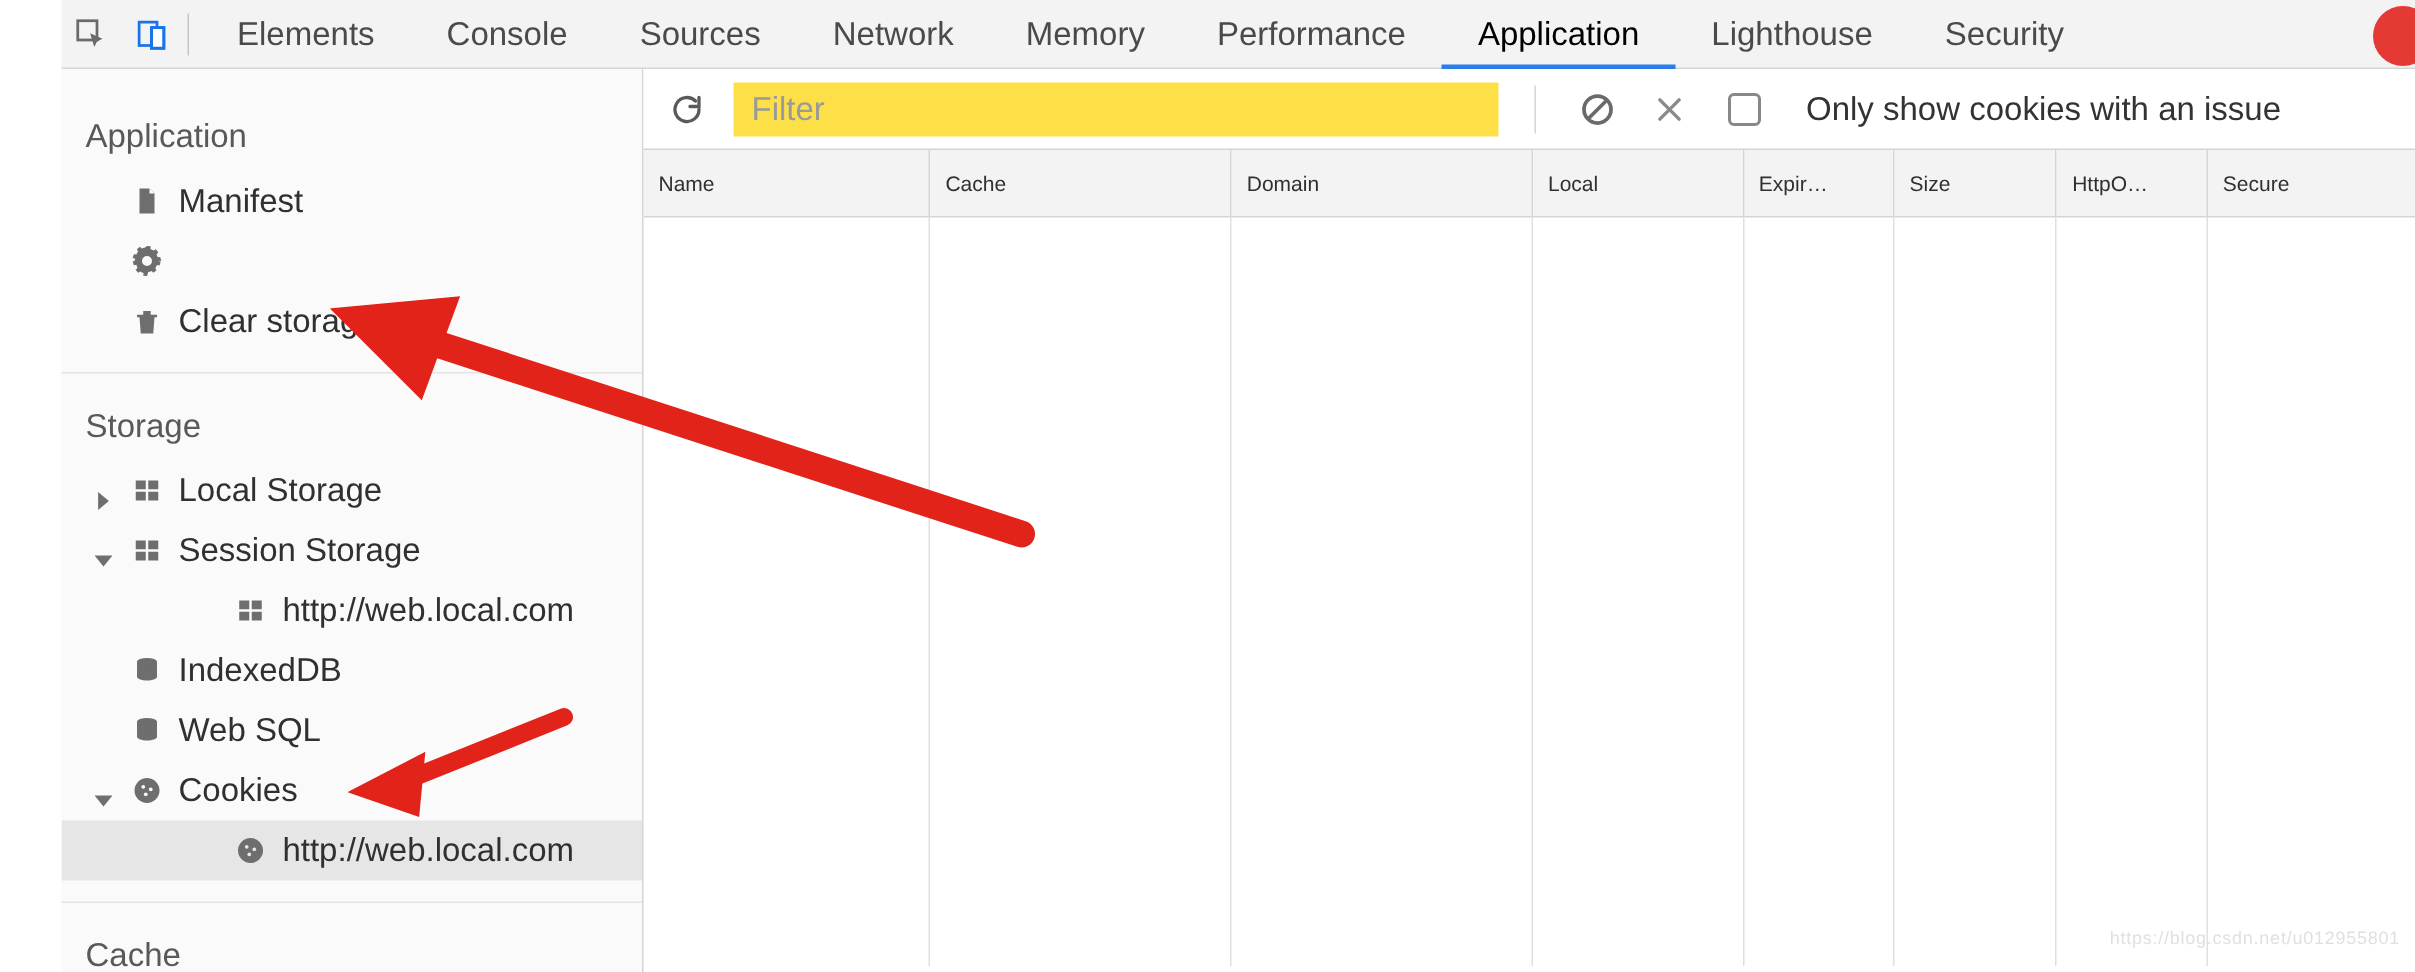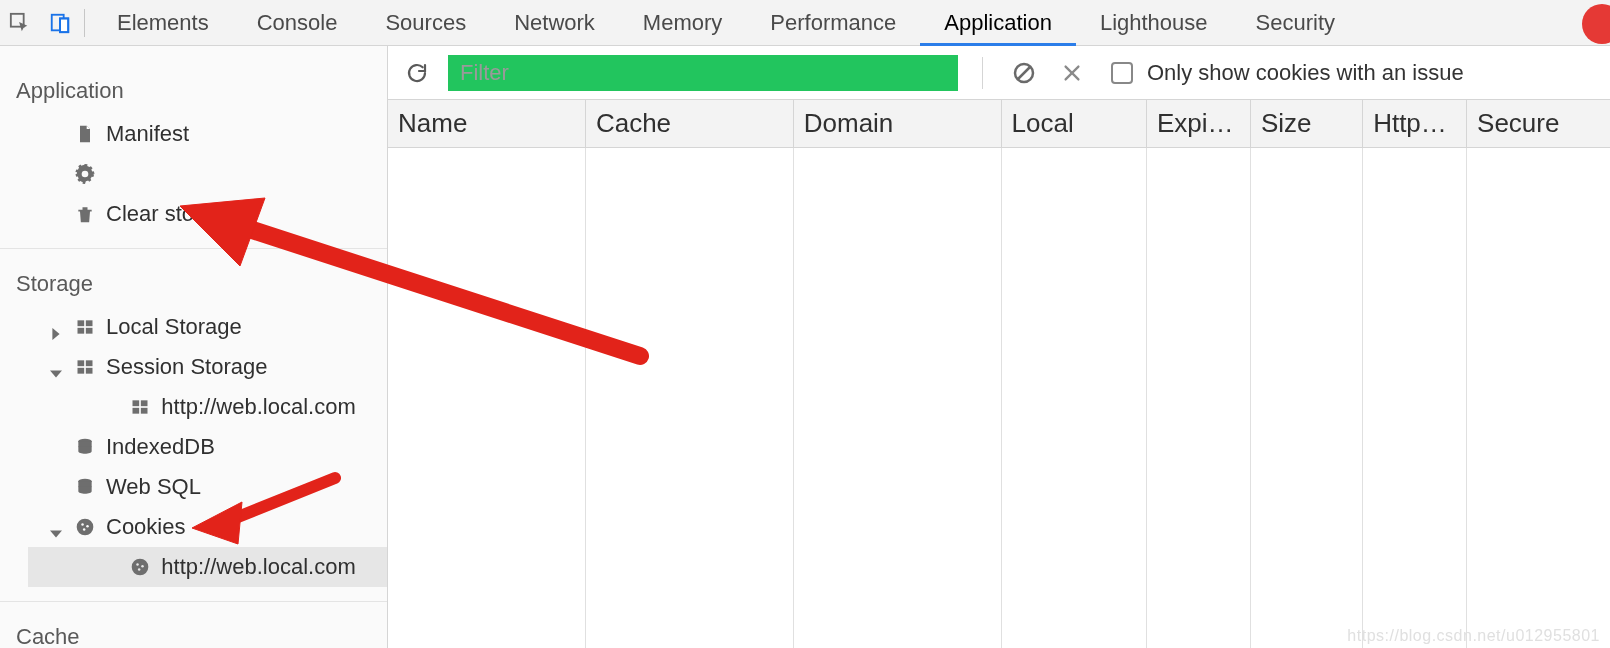--- a/index.html
+++ b/index.html
@@ -1,17 +1,17 @@
 <!DOCTYPE html>
 <html><head>
 <meta charset="utf-8">
 <style>
   * { box-sizing: border-box; margin: 0; padding: 0; }
   html, body { width: 1610px; height: 648px; overflow: hidden; font-family: "Helvetica Neue", Arial, sans-serif; color: #303030; background: #fff; }
-  .root { display: flex; flex-direction: column; width: 100%; height: 100%; }
+  .root { display: flex; flex-direction: column; width: 100%; height: 100%; padding-left: 41px; }
 
   
   .tabbar {
     display: flex;
     align-items: center;
     height: 46px;
     border-bottom: 1px solid #d5d5d5;
     background: #f3f3f3;
     font-size: 22px;
     color: #3a3a3a;
@@ -69,21 +69,20 @@
     padding: 8px 16px 10px 16px;
     color: #595959;
   }
   .side-item {
     display: flex;
     align-items: center;
     height: 40px;
     padding-left: 46px;
     gap: 10px;
     white-space: nowrap;
-    margin-left: 28px;
   }
   .side-item.tree1 { padding-left: 22px; }
   .side-item.tree2 { padding-left: 46px; }
   .side-item.tree3 { padding-left: 70px; justify-content: center; }
   .side-item.selected { background: #e6e6e6; }
   .tri {
     width: 14px; height: 14px; display: inline-block; flex-shrink:0;
   }
   .tri.closed svg, .tri.open svg { width: 12px; height: 12px; }
   .icon { width: 22px; height: 22px; display: inline-flex; align-items: center; justify-content: center; flex-shrink:0; color:#6e6e6e; }
@@ -101,39 +100,39 @@
     gap: 14px;
     font-size: 22px;
     background: #fff;
     flex-shrink: 0;
   }
   .toolbar .input {
     height: 36px;
     flex: 0 0 510px;
     padding: 4px 12px;
     border: none;
-    background: #22c55e;
+    background: #fde047;
     font-size: 22px;
     color: #333;
   }
   .toolbar .input::placeholder { color: #9a9a9a; }
   .v-sep { width: 1px; height: 32px; background: #d5d5d5; margin: 0 10px; }
   .toolbtn { width: 34px; height: 34px; display: flex; align-items: center; justify-content: center; color: #6a6a6a; }
   .checkbox {
     width: 22px; height: 22px; border: 2px solid #888; border-radius: 4px; margin-right: 6px; flex-shrink:0;
   }
   .checklabel { color: #333; }
 
   
   .tablewrap { flex: 1 1 auto; position: relative; overflow: hidden; }
   table.datatable {
     width: 100%;
     border-collapse: collapse;
     table-layout: fixed;
-    font-size: 26px;
+    font-size: 14px;
   }
   table.datatable th {
     text-align: left;
     font-weight: 400;
     background: #f3f3f3;
     border-right: 1px solid #d5d5d5;
     border-bottom: 1px solid #d5d5d5;
     padding: 8px 10px;
     color: #303030;
     overflow: hidden;
@@ -162,22 +161,22 @@
   .overlay { position: absolute; inset: 0; pointer-events: none; }
   .arrow {
     position: absolute;
     fill: #e2231a;
     stroke: #e2231a;
   }
   
   .watermark {
     position: absolute;
     right: 10px;
-    bottom: 3px;
-    font-size: 16px;
+    bottom: 16px;
+    font-size: 12px;
     color: #e0e0e0;
     letter-spacing: 0.5px;
   }
 </style>
 </head>
 <body>
 
 <div class="root">
 
   <div class="tabbar">
@@ -364,21 +363,21 @@
             <circle cx="12" cy="12" r="9"></circle>
               <line x1="6" y1="18" x2="18" y2="6"></line>
           </svg>
         </div>
         <div class="toolbtn">
           <svg viewBox="0 0 24 24" width="22" height="22" fill="none" stroke="#8a8a8a" stroke-width="2.5" stroke-linecap="round">
             <line x1="5" y1="5" x2="19" y2="19"></line>
               <line x1="19" y1="5" x2="5" y2="19"></line>
           </svg>
         </div>
-        <div style="display:flex;align-items:center;gap:8px;margin-left:8px">
+        <div style="display:flex;align-items:center;gap:24px;margin-left:8px">
           <span class="checkbox"></span>
           <span class="checklabel">Only show cookies with an issue</span>
         </div>
       </div>
 
       <div class="tablewrap">
         <table class="datatable">
           <colgroup>
             <col class="c-name">
               <col class="c-value">

